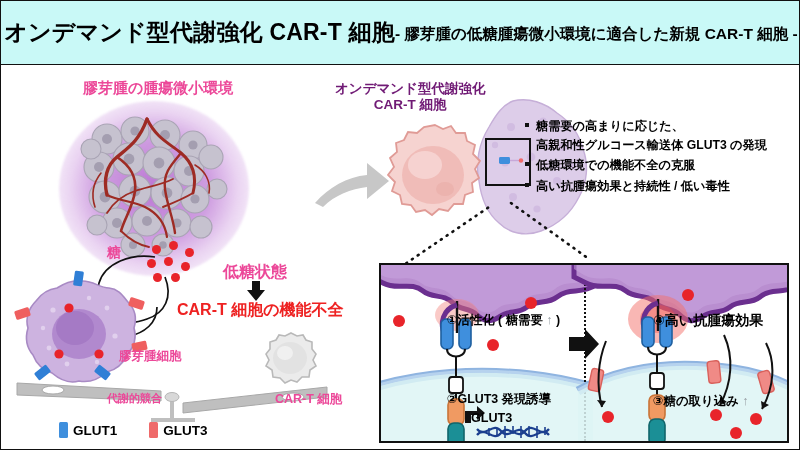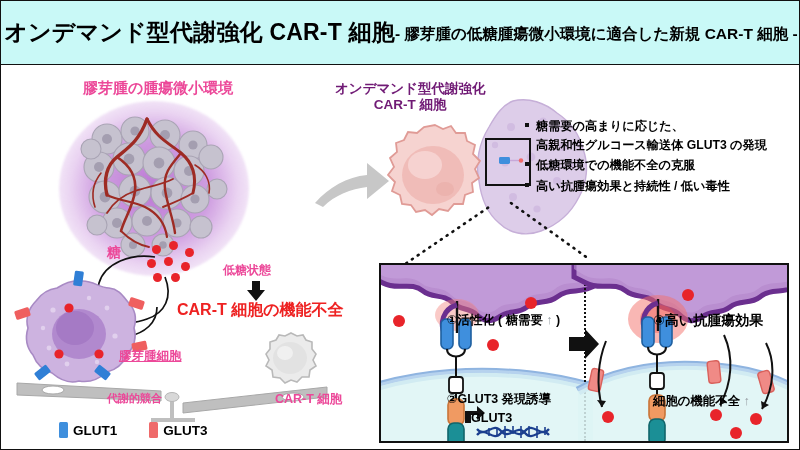--- a/index.html
+++ b/index.html
@@ -34,33 +34,33 @@
   }
   .tme-mass{position:absolute;left:76px;top:112px;width:152px;height:148px;}
 
   
   .sdot{position:absolute;border-radius:50%;background:#e8242a;}
 
   .sugar-lbl{left:106px;top:243px;font-size:14px;font-weight:bold;}
 
   
   .gbm{position:absolute;left:22px;top:277px;width:118px;height:110px;}
-  .gbm-lbl{left:118px;top:347px;font-size:12.5px;font-weight:bold;text-decoration:underline;}
+  .gbm-lbl{left:118px;top:347px;font-size:12.5px;font-weight:bold;}
 
   
   .tr{position:absolute;border-radius:1.5px;}
   .tr.g1{background:#2f7fd6;}
   .tr.g3{background:#ef5f5f;}
 
   
   .seesaw{position:absolute;left:4px;top:360px;width:330px;height:64px;}
   .comp-lbl{left:106px;top:390px;font-size:11px;font-weight:bold;}
 
   
-  .lowglu{left:222px;top:261px;font-size:12px;font-weight:bold;}
+  .lowglu{left:222px;top:261px;font-size:16px;font-weight:bold;}
   .dysf{left:176px;top:299px;font-size:16px;font-weight:bold;color:#ee2222;}
 
   .cart-gray{position:absolute;left:262px;top:330px;width:56px;height:56px;}
   .cart-gray-lbl{left:274px;top:390px;font-size:12.5px;font-weight:bold;}
 
   
   .legend{position:absolute;left:22px;top:421px;display:flex;align-items:center;gap:8px;font-size:13.5px;font-weight:bold;padding-left:36px;}
   .lg-item{display:flex;align-items:center;gap:5px;}
   .lg-sw{width:9px;height:16px;border-radius:1.5px;}
   .lg-sw.b1{background:#3f8fdd;}
@@ -439,21 +439,21 @@
       <span>①活性化 ( 糖需要 </span><span class="uparrow">↑</span><span> )</span>
     </div>
 
     <div class="p-lbl s2">
       <span>②GLUT3 発現誘導</span>
     </div>
 
     <div class="glut3-lbl">GLUT3</div>
 
     <div class="p-lbl s3">
-      <span>細胞の機能不全 </span><span class="uparrow">↑</span>
+      <span>③糖の取り込み </span><span class="uparrow">↑</span>
     </div>
 
     <div class="p-lbl s4">
       <span>④高い抗腫瘍効果</span>
     </div>
   </div>
 
 </div>
 
 </body></html>

